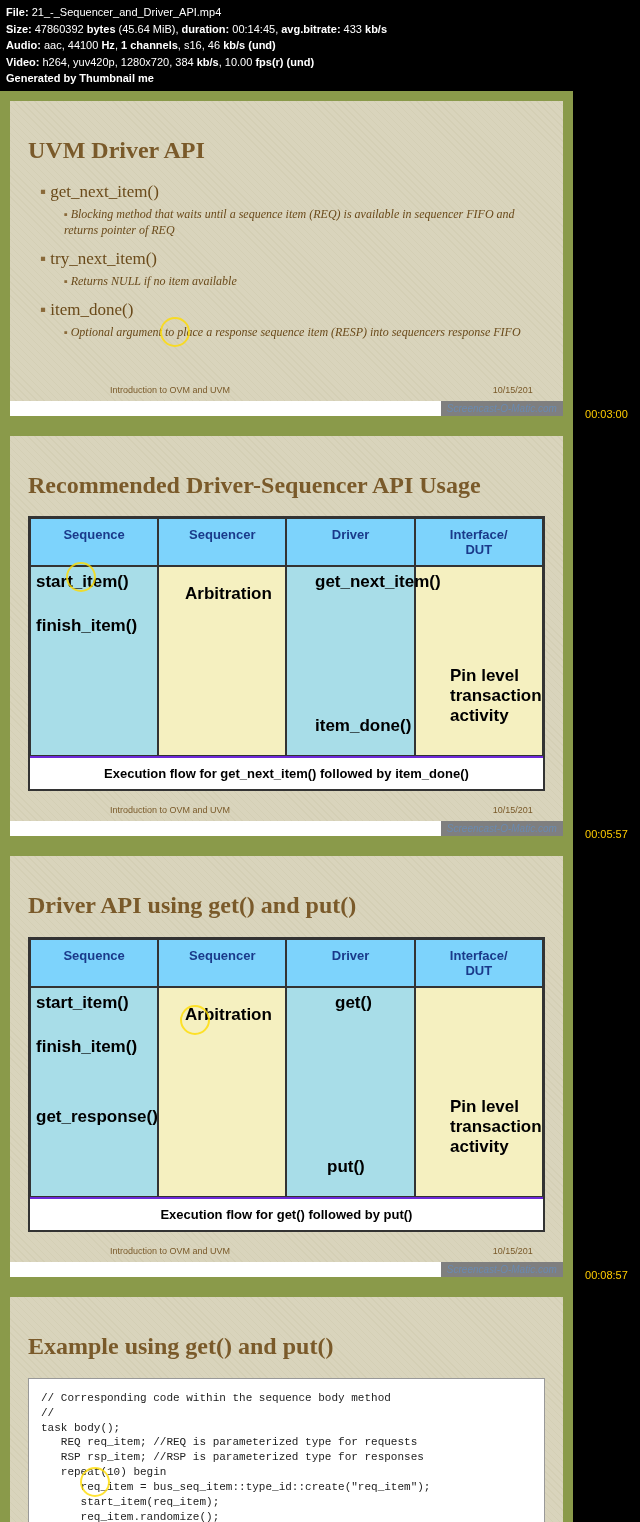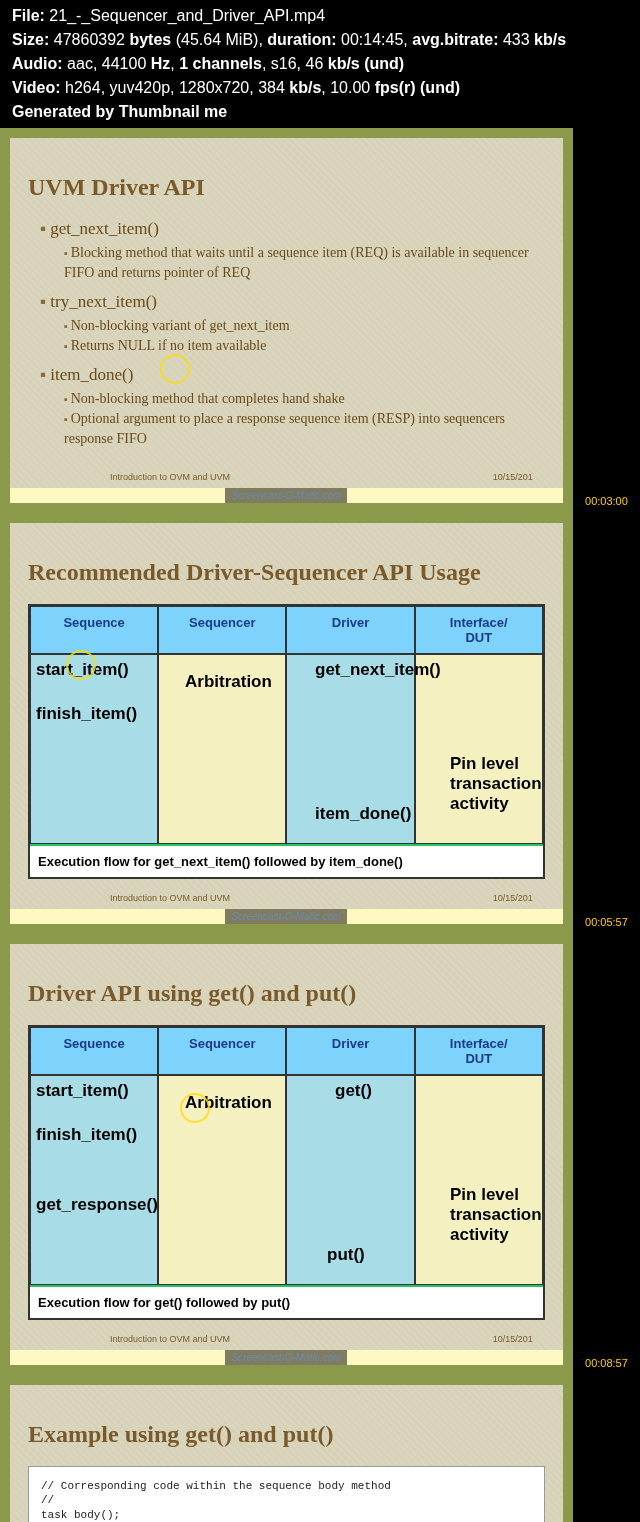--- a/index.html
+++ b/index.html
@@ -1,45 +1,45 @@
 <!DOCTYPE html>
 <html><head>
 <meta charset="utf-8">
 <style>
 * { margin:0; padding:0; box-sizing:border-box; }
 body { background:#000; font-family:Arial,sans-serif; width:640px; }
-.header { background:#000; color:#fff; padding:4px 12px; font-size:16px; line-height:1.5; font-family:Verdana,sans-serif; }
+.header { background:#000; color:#fff; padding:4px 6px; font-size:11px; line-height:1.5; font-family:Verdana,sans-serif; }
 .header b { font-weight:bold; }
 .slide-row { display:flex; }
 .slide { width:580px; background:#8a9a4a; padding:10px; position:relative; }
 .slide-inner { background:#d9d4bc; padding:20px 18px 30px; min-height:300px; position:relative; background-image:repeating-linear-gradient(45deg,#d9d4bc 0,#d9d4bc 4px,#d4cfb5 4px,#d4cfb5 5px); }
 .logo { position:absolute; top:10px; right:10px; background:#fff; padding:4px 8px; font-size:10px; text-align:right; border:1px solid #999; }
 .logo .url { color:#1a4bb3; font-size:9px; }
 .logo .brand { color:#2a7a3a; font-family:Georgia,serif; font-size:20px; font-style:italic; display:flex; align-items:center; gap:4px; }
 .logo .brand svg { width:24px; height:20px; }
 .logo .sub { color:#c77; font-size:9px; font-style:italic; }
 .slide-title { color:#7a5a2a; font-family:Georgia,serif; font-size:24px; margin-bottom:18px; margin-top:16px; }
 .bullets { list-style:none; padding-left:12px; }
 .bullets > li { color:#6a4a1a; font-family:Georgia,serif; font-size:17px; margin-bottom:4px; }
 .bullets > li::before { content:"▪ "; color:#8a6a3a; }
 .sub-bullets { list-style:none; padding-left:24px; margin-bottom:10px; }
-.sub-bullets li { color:#6a4a1a; font-family:Georgia,serif; font-size:14px; line-height:1.4; }
+.sub-bullets li { color:#6a4a1a; font-family:Georgia,serif; font-size:12px; line-height:1.4;font-style:italic; }
 .sub-bullets li::before { content:"▪ "; color:#8a6a3a; font-size:11px; }
 .diagram { background:#fff; border:2px solid #333; margin-top:12px; }
 .diagram-header { display:flex; }
 .diagram-header div { flex:1; background:#7dd3fc; border:1px solid #333; padding:8px 4px; text-align:center; font-weight:bold; color:#1a3a8a; font-size:13px; }
 .diagram-body { display:flex; height:190px; position:relative; }
 .lane { flex:1; border:1px solid #333; }
 .lane.blue { background:#a8dde8; }
 .lane.yellow { background:#f5f0c0; }
-.diagram-caption { background:#fff; border-top:2px solid #22c55e; padding:8px; font-weight:bold; font-size:13px; }
+.diagram-caption { background:#fff; border-top:2px solid #6d28d9; padding:8px; text-align:center; font-weight:bold; font-size:13px; }
 .diagram-label { position:absolute; font-size:17px; font-weight:bold; color:#000; }
 .codebox { background:#fff; border:1px solid #999; padding:12px; font-family:"Courier New",monospace; font-size:11px; color:#222; white-space:pre; line-height:1.35; margin-top:12px; }
 .timestamp { width:68px; background:#000; color:#fc0; font-size:11px; display:flex; align-items:flex-end; justify-content:center; padding-bottom:6px; font-family:Verdana,sans-serif; }
-.footer-strip { display:flex; justify-content:center; align-items:center; background:#fef9c3; }
+.footer-strip { display:flex; justify-content:flex-end; align-items:center; background:#ffffff; }
 .screencast { color:#6a8ab0; font-size:10px; padding:2px 6px; font-style:italic; background:rgba(0,0,0,0.5); }
 .slide-date { font-size:9px; color:#7a5a2a; position:absolute; right:30px; bottom:6px; }
 .slide-foot { font-size:9px; color:#7a5a2a; position:absolute; left:100px; bottom:6px; }
 .cursor-ring { position:absolute; width:30px; height:30px; border:2px solid rgba(255,220,0,0.8); border-radius:50%; }
 </style>
 </head>
 <body>
 
 <div class="header">
  <div><b>File:</b> <span>21_-_Sequencer_and_Driver_API.mp4</span></div>
@@ -64,26 +64,24 @@
  </div>
  <div class="slide-inner">
   <h1 class="slide-title">UVM Driver API</h1>
   <ul class="bullets">
    <li>get_next_item()</li>
    <ul class="sub-bullets">
             <li>Blocking method that  waits until  a  sequence item (REQ) is available in sequencer FIFO  and returns  pointer of REQ</li>
           </ul>
    <li>try_next_item()</li>
    <ul class="sub-bullets">
-            <li>Non-blocking variant  of get_next_item</li>
             <li>Returns NULL if no item available</li>
           </ul>
    <li>item_done()</li>
    <ul class="sub-bullets">
-            <li>Non-blocking method that completes hand shake</li>
             <li>Optional argument to  place a response sequence item (RESP) into sequencers  response FIFO</li>
           </ul>
   </ul>
   <div class="cursor-ring" style="top:216px;left:150px"></div>
   <div class="slide-date">10/15/201</div>
   <div class="slide-foot">Introduction to OVM and UVM</div>
  </div>
  <div class="footer-strip">
         <span class="screencast">Screencast-O-Matic.com</span>
       </div>

